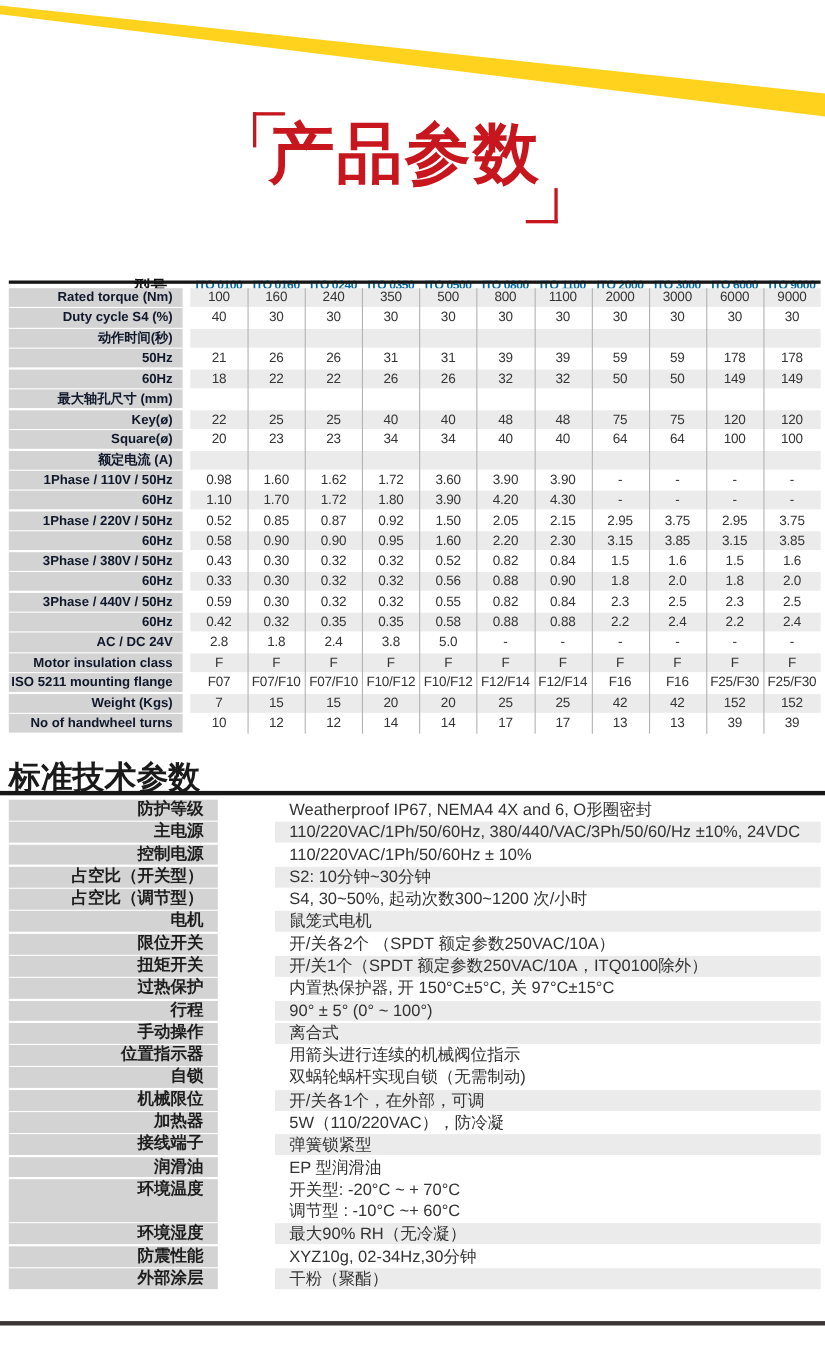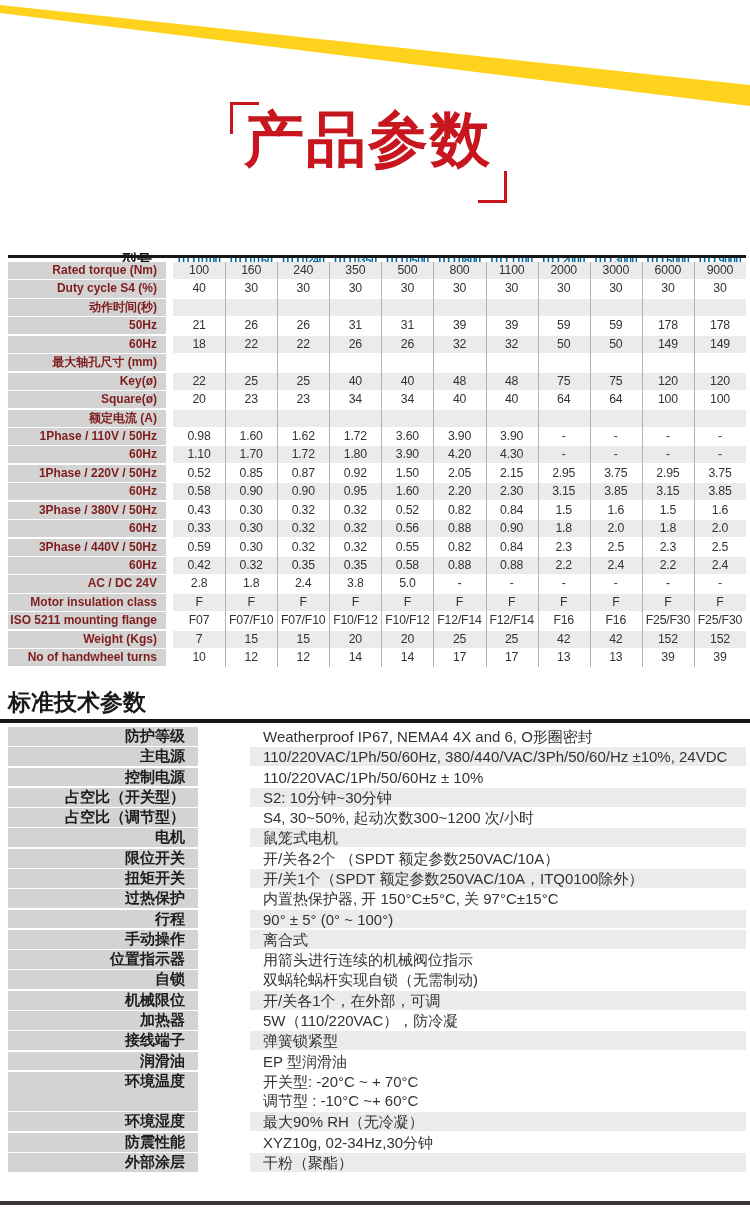--- a/index.html
+++ b/index.html
@@ -32,31 +32,31 @@
   .mh-gap{width:7px;}
   .mh-cols{flex:1;display:flex;}
   .mh-col{flex:1;text-align:center;font-weight:bold;font-size:11px;letter-spacing:-0.4px;
     color:#0369a1;white-space:nowrap;}
   .rule-header{position:absolute;left:8px;top:255px;width:738px;height:3px;background:var(--rule-black,#161616);}
 
   
   .table1{position:absolute;left:8px;top:262px;width:738px;}
   .t1-row{display:flex;height:17.1px;margin-bottom:1.35px;}
   .t1-label{width:158px;background:var(--label-bg,#D3D3D3);text-align:right;padding-right:9px;
-    box-sizing:border-box;font-weight:bold;font-size:12px;line-height:17.1px;color:#7f1d1d;white-space:nowrap;}
+    box-sizing:border-box;font-weight:bold;font-size:12px;line-height:17.1px;color:#0f172a;white-space:nowrap;}
   .t1-gap{width:7px;}
   .t1-data{flex:1;display:flex;}
   .t1-row.shaded .t1-data{background:var(--row-band,#EBEBEB);}
   .t1-cell{flex:1;text-align:center;font-size:12.3px;line-height:17.3px;color:#333;
     white-space:nowrap;letter-spacing:-0.2px;}
   .t1-lines{position:absolute;left:0;top:0;right:0;bottom:1px;pointer-events:none;}
   .t1-vline{position:absolute;top:0;bottom:0;width:1px;background:#b3b3b3;}
 
   
-  .section2-heading{position:absolute;left:8px;top:687px;font-size:23px;font-weight:600;color:#1a1a1a;}
+  .section2-heading{position:absolute;left:8px;top:687px;font-size:29px;font-weight:600;color:#1a1a1a;}
   .rule-section{position:absolute;left:0;top:719px;width:750px;height:3.5px;background:var(--rule-black,#161616);}
 
   .table2{position:absolute;left:8px;top:727px;width:738px;}
   .t2-row{display:flex;height:18.9px;margin-bottom:1.4px;gap:22px;}
   .t2-row.double{height:39.2px;}
   .t2-label{width:190px;background:var(--label-bg,#D3D3D3);text-align:right;padding-right:13px;
     box-sizing:border-box;font-weight:bold;font-size:15px;line-height:18.9px;color:#1d1d1d;white-space:nowrap;}
   .t2-gap{width:8px;}
   .t2-value{flex:1;padding-left:13px;font-size:15px;line-height:19px;color:#333;white-space:nowrap;}
   .t2-row.banded .t2-value{background:var(--row-band,#EBEBEB);}

